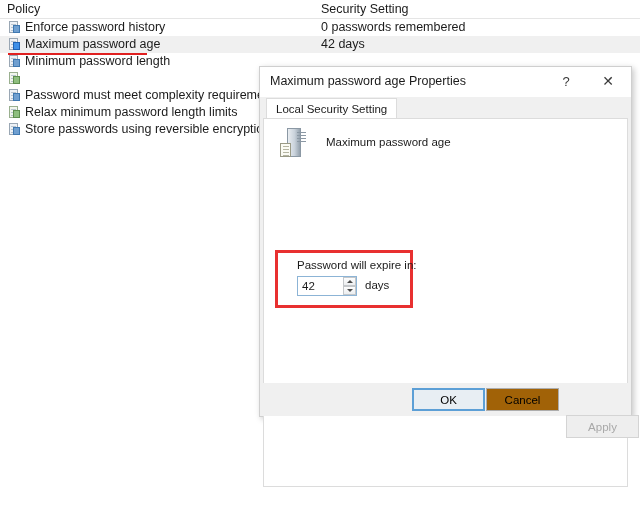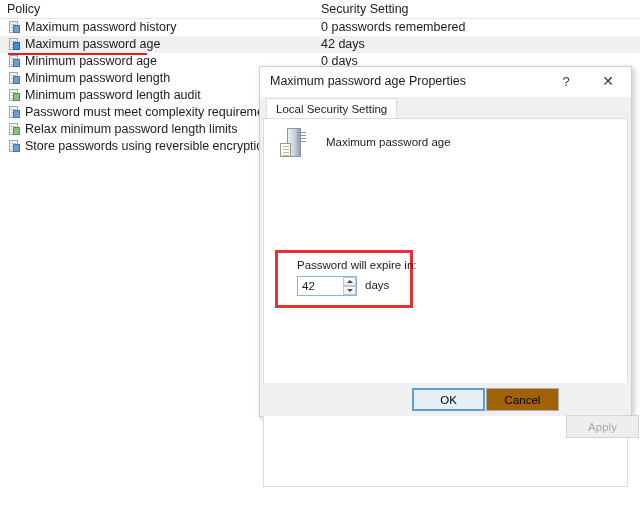--- a/index.html
+++ b/index.html
@@ -367,65 +367,54 @@
     <span class="col-setting">Security Setting</span>
   </div>
 
   <div class="lv-row">
     <span class="policy-icon">
         <span class="ic-doc">
           <span class="pg"></span>
           <span class="sh"></span>
         </span>
       </span>
-    <span class="policy-name">Maximum password history</span>
+    <span class="policy-name">Enforce password history</span>
     <span class="policy-setting">0 passwords remembered</span>
   </div>
 
   <div class="lv-row selected">
     <span class="policy-icon">
         <span class="ic-doc active">
           <span class="pg"></span>
           <span class="sh"></span>
         </span>
       </span>
     <span class="policy-name">Maximum password age</span>
     <span class="policy-setting">42 days</span>
   </div>
 
-  <div class="lv-row">
-    <span class="policy-icon">
-        <span class="ic-doc">
-          <span class="pg"></span>
-          <span class="sh"></span>
-        </span>
-      </span>
-    <span class="policy-name">Minimum password age</span>
-    <span class="policy-setting">0 days</span>
-  </div>
 
   <div class="lv-row">
     <span class="policy-icon">
         <span class="ic-doc">
           <span class="pg"></span>
           <span class="sh"></span>
         </span>
       </span>
     <span class="policy-name">Minimum password length</span>
     <span class="policy-setting"></span>
   </div>
 
   <div class="lv-row">
     <span class="policy-icon">
         <span class="ic-doc audit">
           <span class="pg"></span>
           <span class="sh"></span>
         </span>
       </span>
-    <span class="policy-name">Minimum password length audit</span>
     <span class="policy-setting"></span>
   </div>
 
   <div class="lv-row">
     <span class="policy-icon">
         <span class="ic-doc">
           <span class="pg"></span>
           <span class="sh"></span>
         </span>
       </span>

